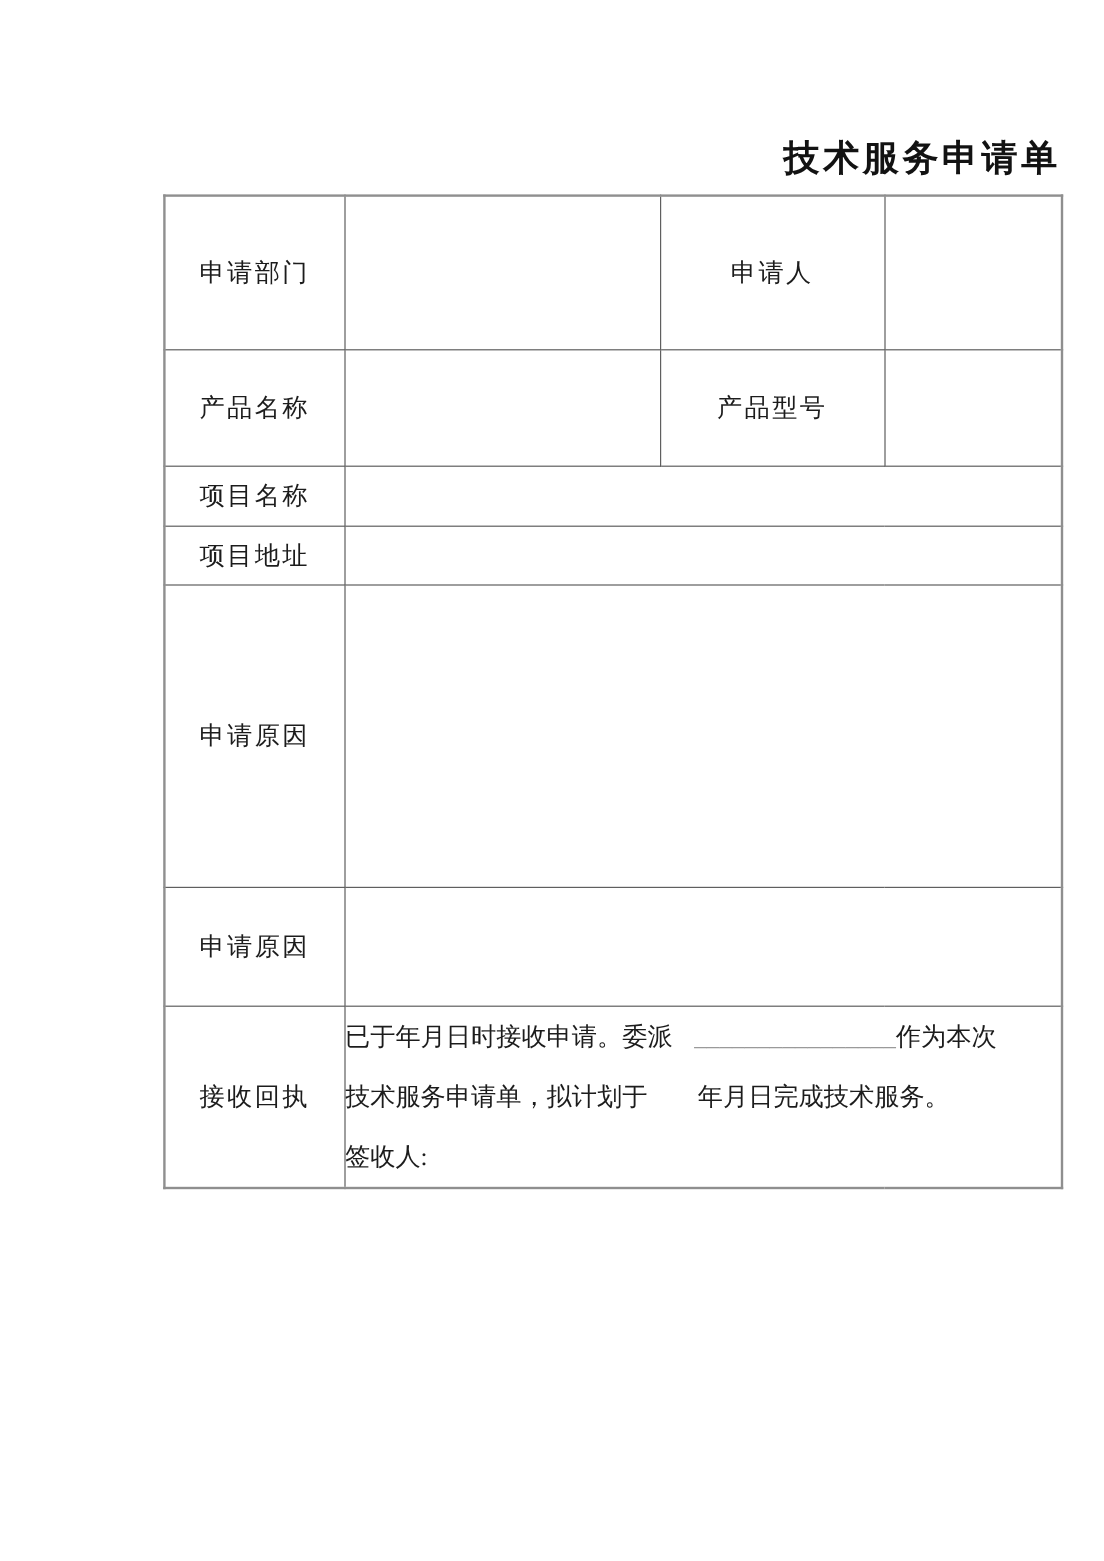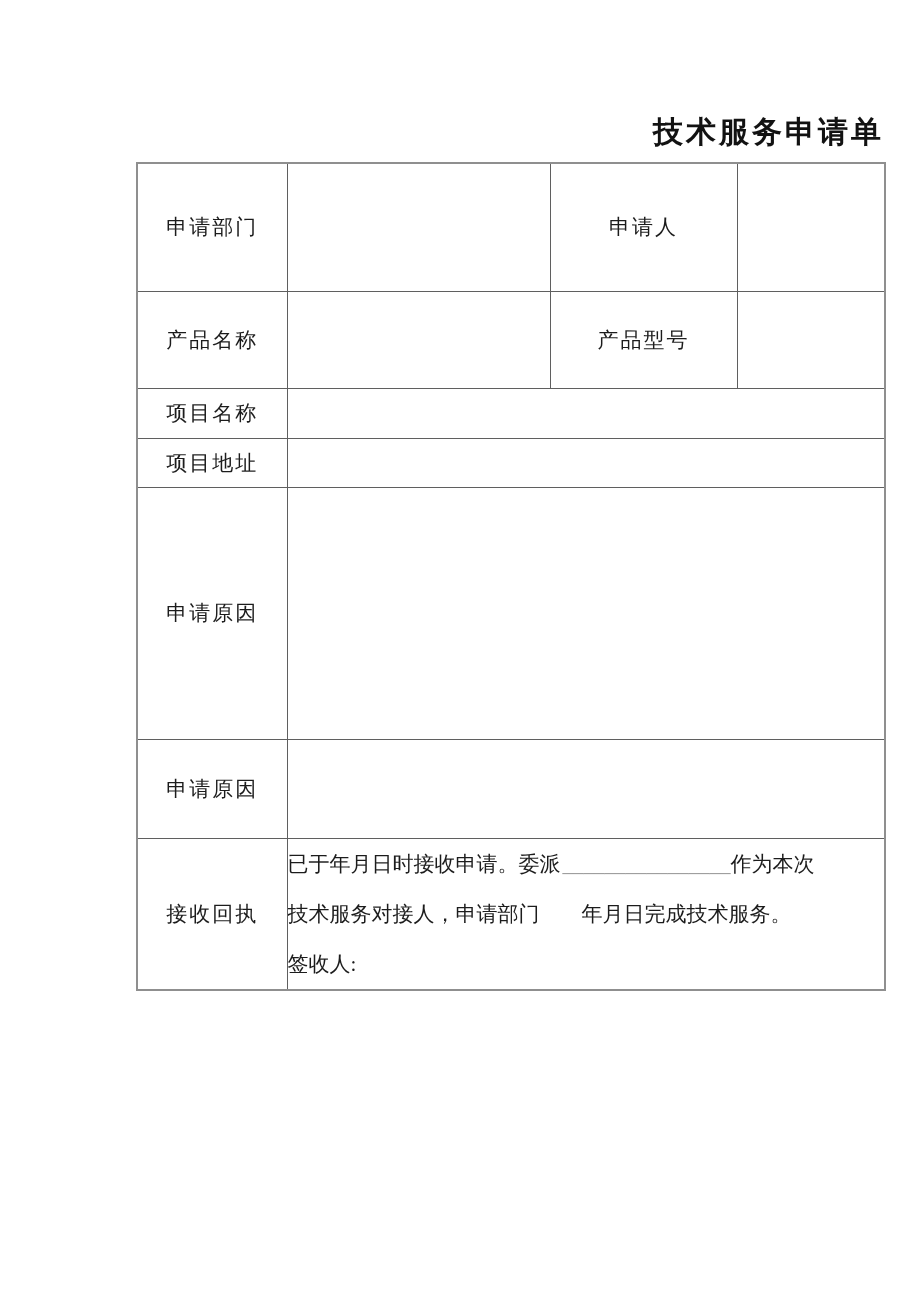--- a/index.html
+++ b/index.html
@@ -53,21 +53,21 @@
     vertical-align: top;
     font-size: 21px;
     padding: 1px 4px 0 3px;
     color: #1c1c1c;
   }
   .receipt-line { line-height: 50px; white-space: nowrap; }
   .receipt-line.signer-line { text-align: left; }
   .blank-underline {
     color: #9a9a9a;
     letter-spacing: 0;
-    margin-left: 2px;
+    margin-left: 18px;
   }
 </style>
 </head>
 <body>
 
 <div class="page">
 
   <h1 class="doc-title">技术服务申请单</h1>
 
   <table class="form">
@@ -113,20 +113,20 @@
       <td class="label-cell">申请原因</td>
       <td class="input-cell" colspan="3"></td>
     </tr>
 
     <tr style="height:152px">
       <td class="label-cell">接收回执</td>
       <td class="receipt-cell" colspan="3">
         <div class="receipt-line">
           <span>已于年月日时接收申请。委派</span><span class="blank-underline">________________</span><span>作为本次</span>
         </div>
-        <div class="receipt-line">技术服务对接人，申请部门　　年月日完成技术服务。</div>
+        <div class="receipt-line">技术服务申请单，拟计划于　　年月日完成技术服务。</div>
         <div class="receipt-line signer-line">签收人:</div>
       </td>
     </tr>
 
   </tbody>
     </table>
 </div>
 
 </body></html>

